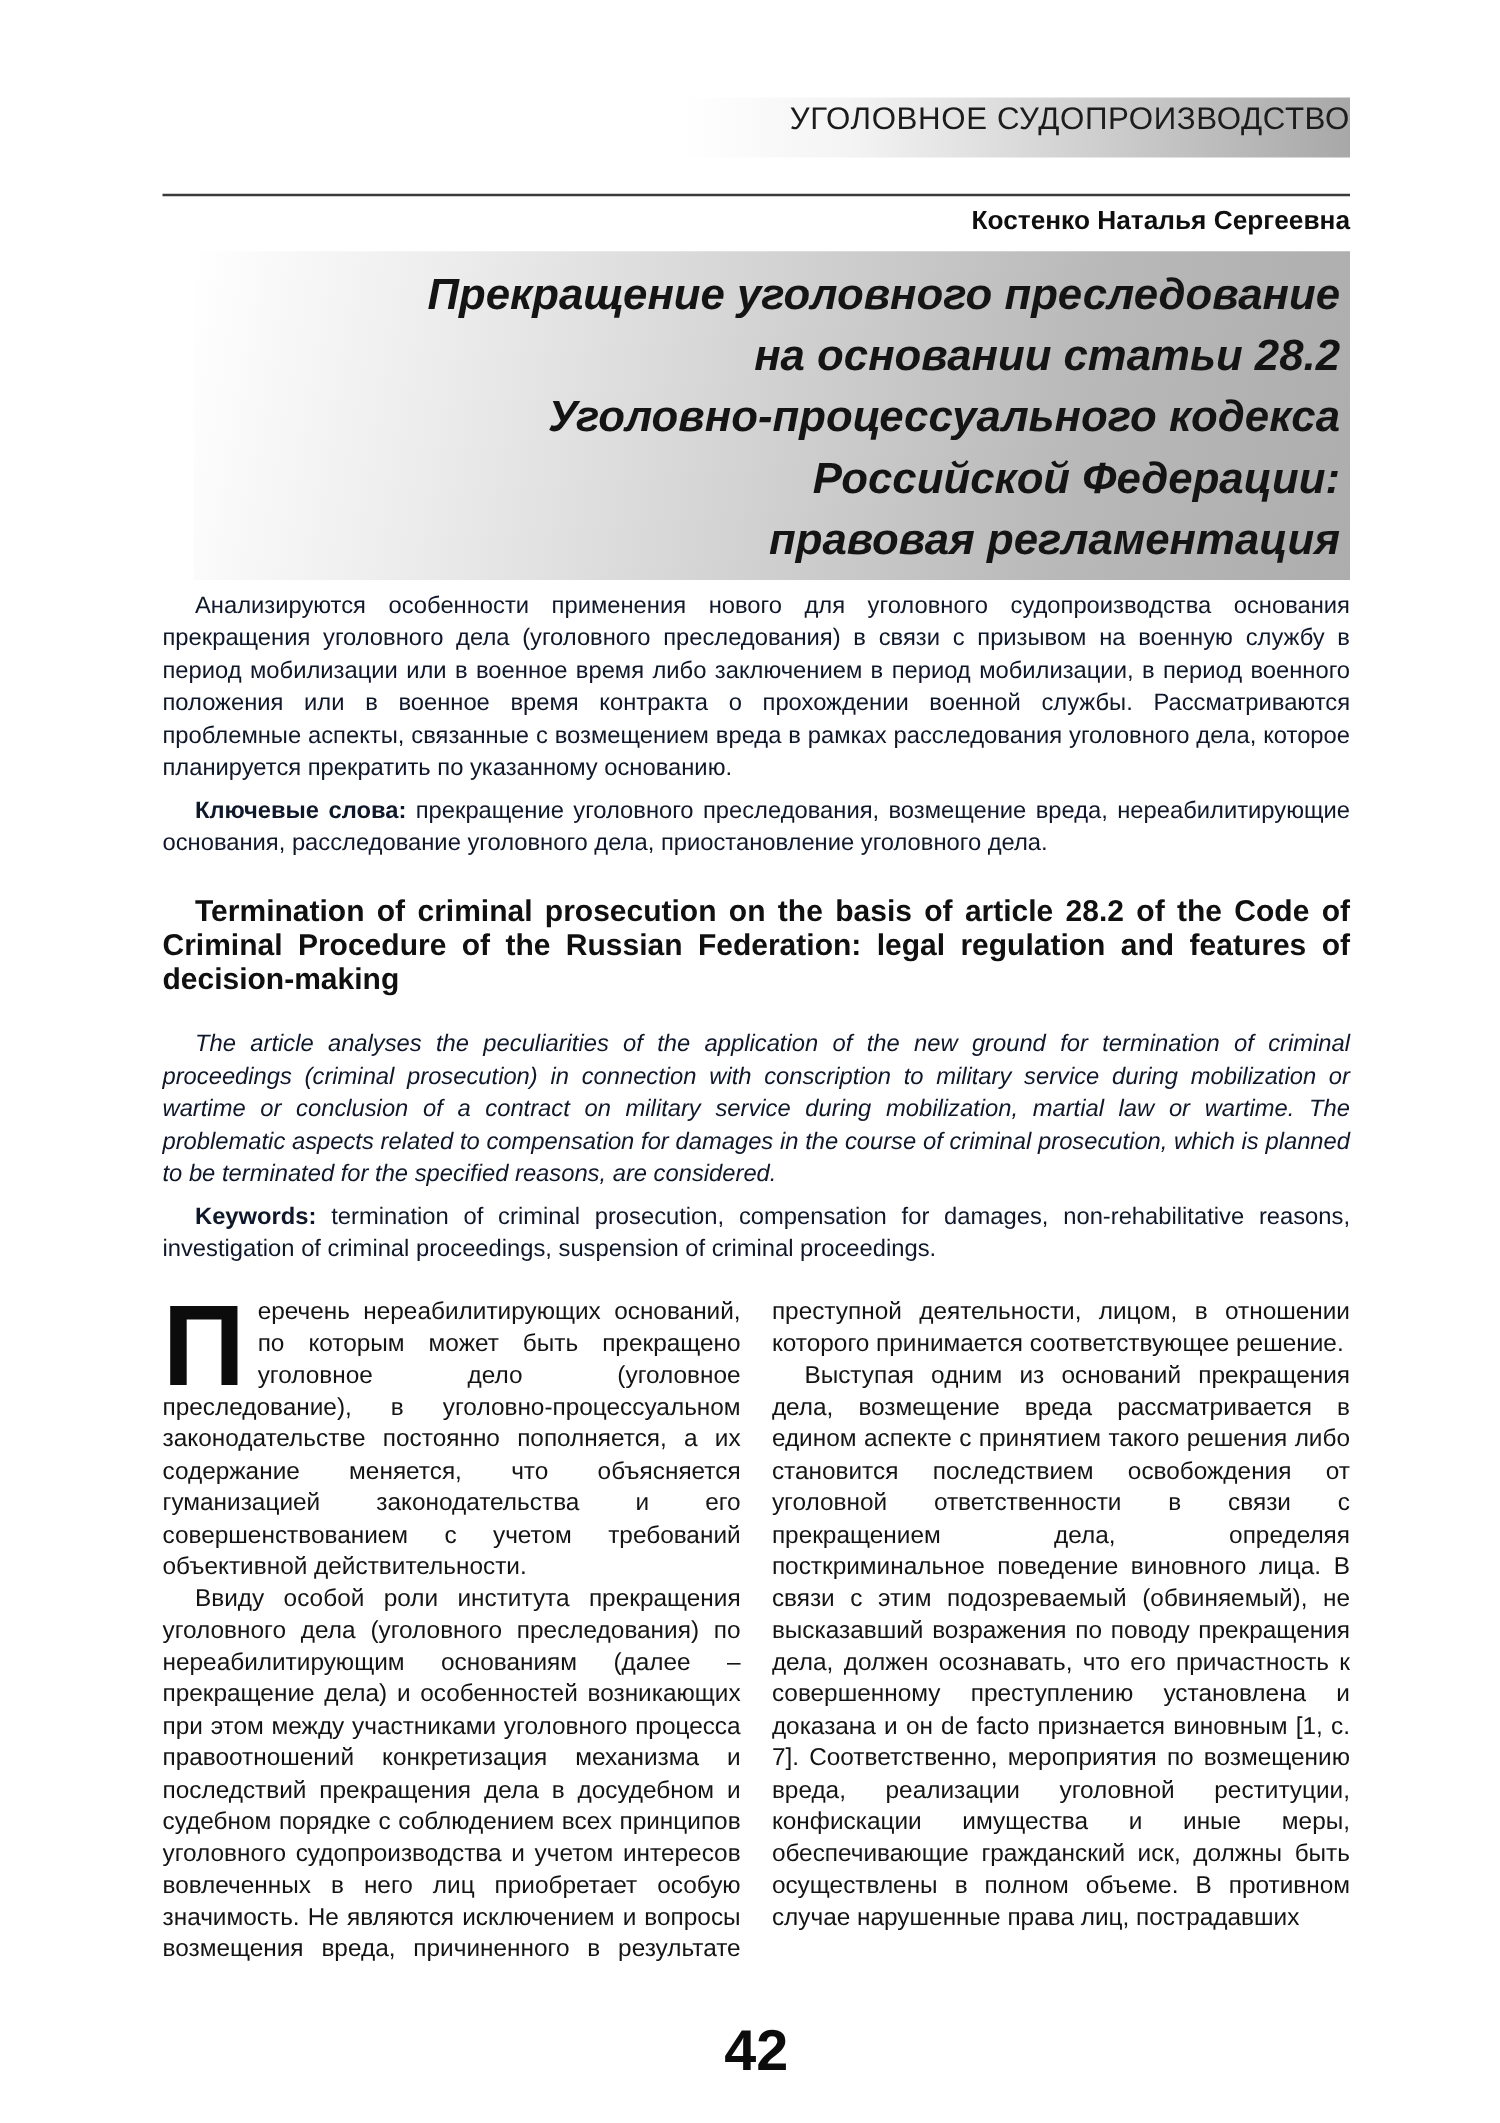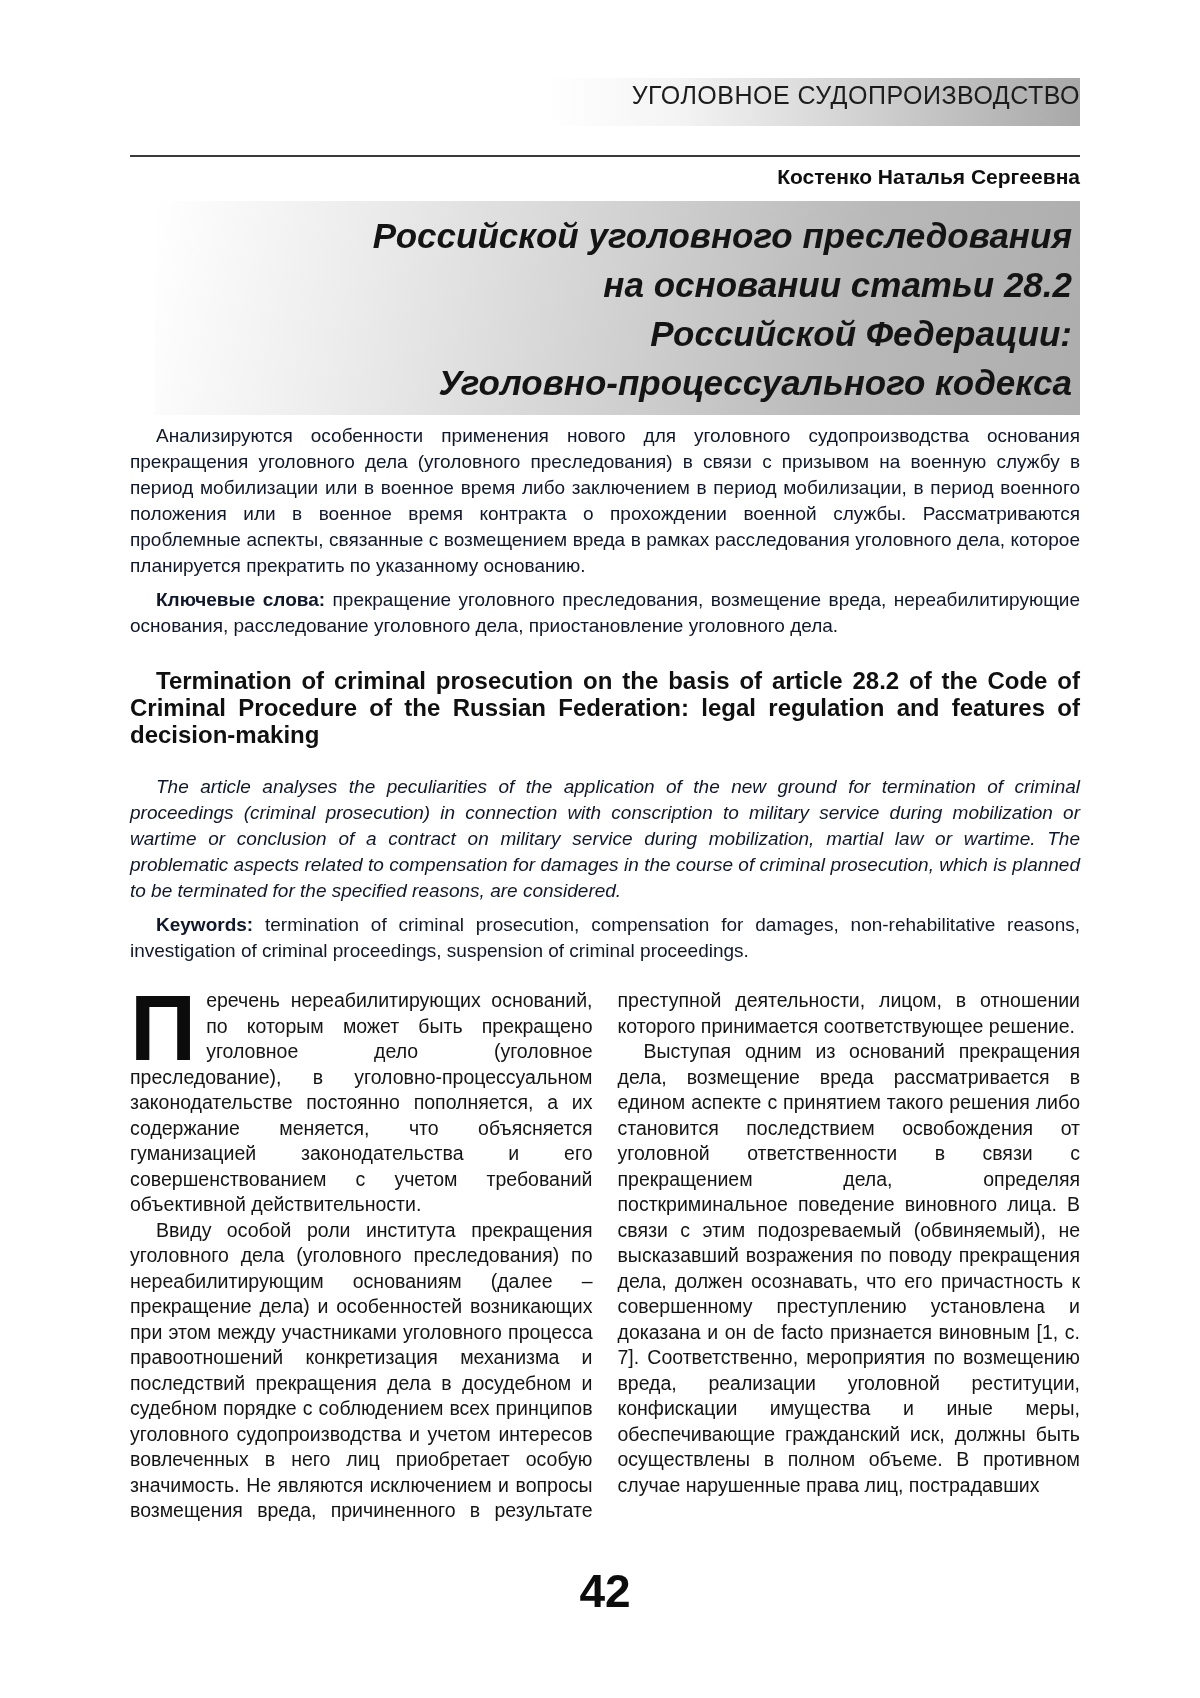--- a/index.html
+++ b/index.html
@@ -135,24 +135,25 @@
 <div class="sheet">
   <div class="content">
 
     <div class="section-banner">УГОЛОВНОЕ СУДОПРОИЗВОДСТВО</div>
 
     <hr class="rule">
 
     <div class="author">Костенко Наталья Сергеевна</div>
 
     <div class="title-box">
-      <div class="title-line">Российской уголовного преследования</div>
+      <div class="title-line">Прекращение уголовного преследование</div>
       <div class="title-line">на основании статьи 28.2</div>
+      <div class="title-line">Уголовно-процессуального кодекса</div>
       <div class="title-line">Российской Федерации:</div>
-      <div class="title-line">Уголовно-процессуального кодекса</div>
+      <div class="title-line">правовая регламентация</div>
     </div>
 
     <p class="abstract">Анализируются особенности применения нового для уголовного судопроизводства основания прекращения уголовного дела (уголовного преследования) в связи с призывом на военную службу в период мобилизации или в военное время либо заключением в период мобилизации, в период военного положения или в военное время контракта о прохождении военной службы. Рассматриваются проблемные аспекты, связанные с возмещением вреда в рамках расследования уголовного дела, которое планируется прекратить по указанному основанию.</p>
 
     <p class="abstract"><span class="kw-label">Ключевые слова:</span><span> прекращение уголовного преследования, возмещение вреда, нереабилитирующие основания, расследование уголовного дела, приостановление уголовного дела.</span></p>
 
     <p class="en-title">Termination of criminal prosecution on the basis of article 28.2 of the Code of Criminal Procedure of the Russian Federation: legal regulation and features of decision-making</p>
 
     <p class="abstract en-abstract">The article analyses the peculiarities of the application of the new ground for termination of criminal proceedings (criminal prosecution) in connection with conscription to military service during mobilization or wartime or conclusion of a contract on military service during mobilization, martial law or wartime. The problematic aspects related to compensation for damages in the course of criminal prosecution, which is planned to be terminated for the specified reasons, are considered.</p>
 

